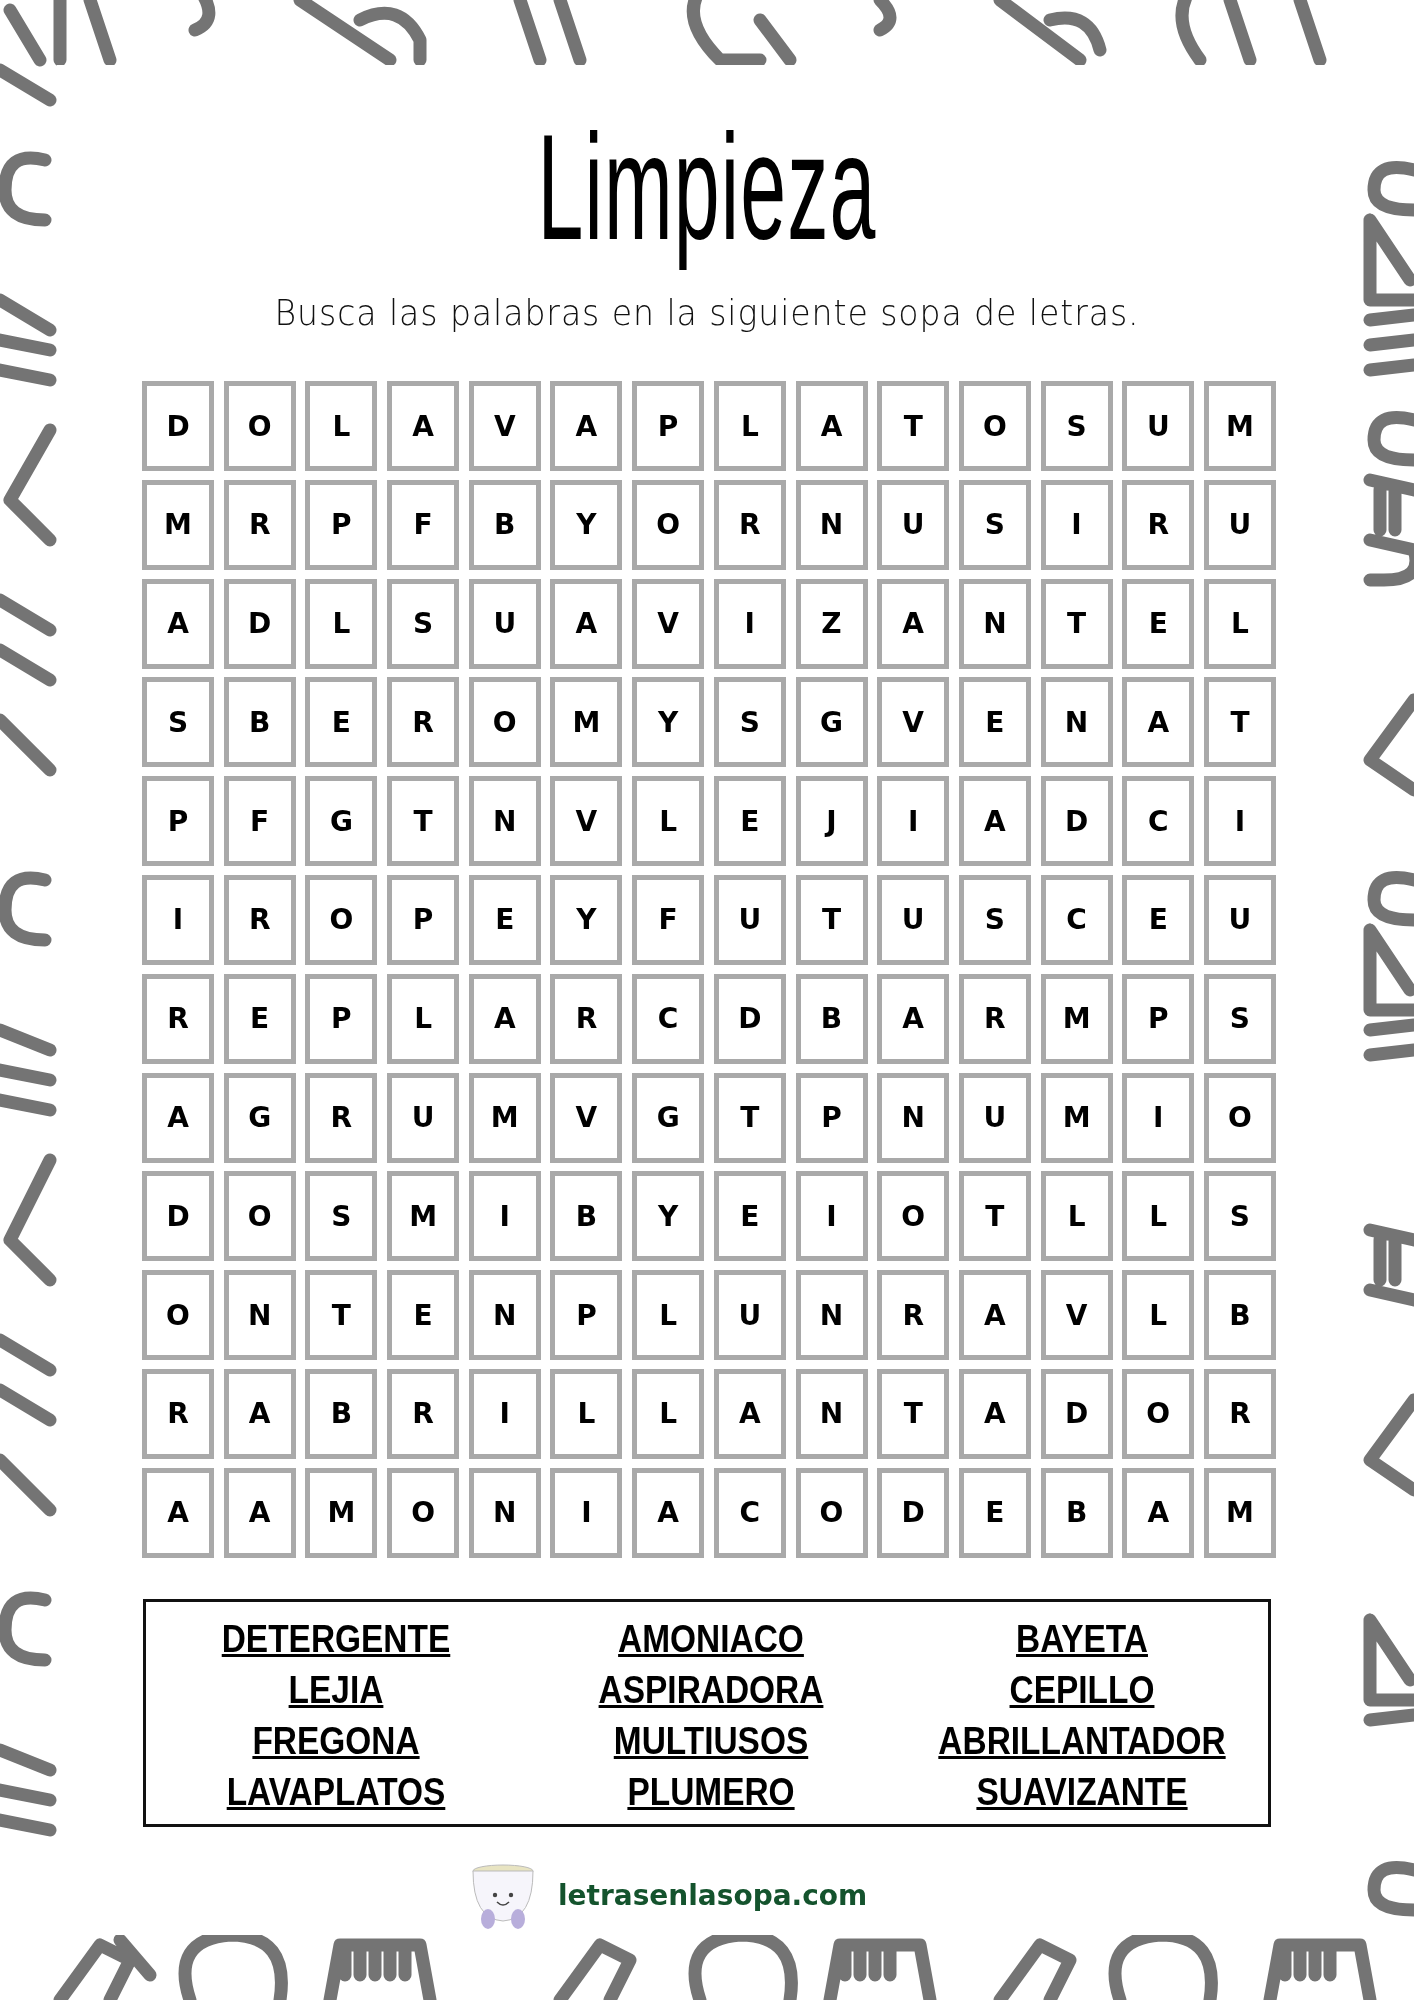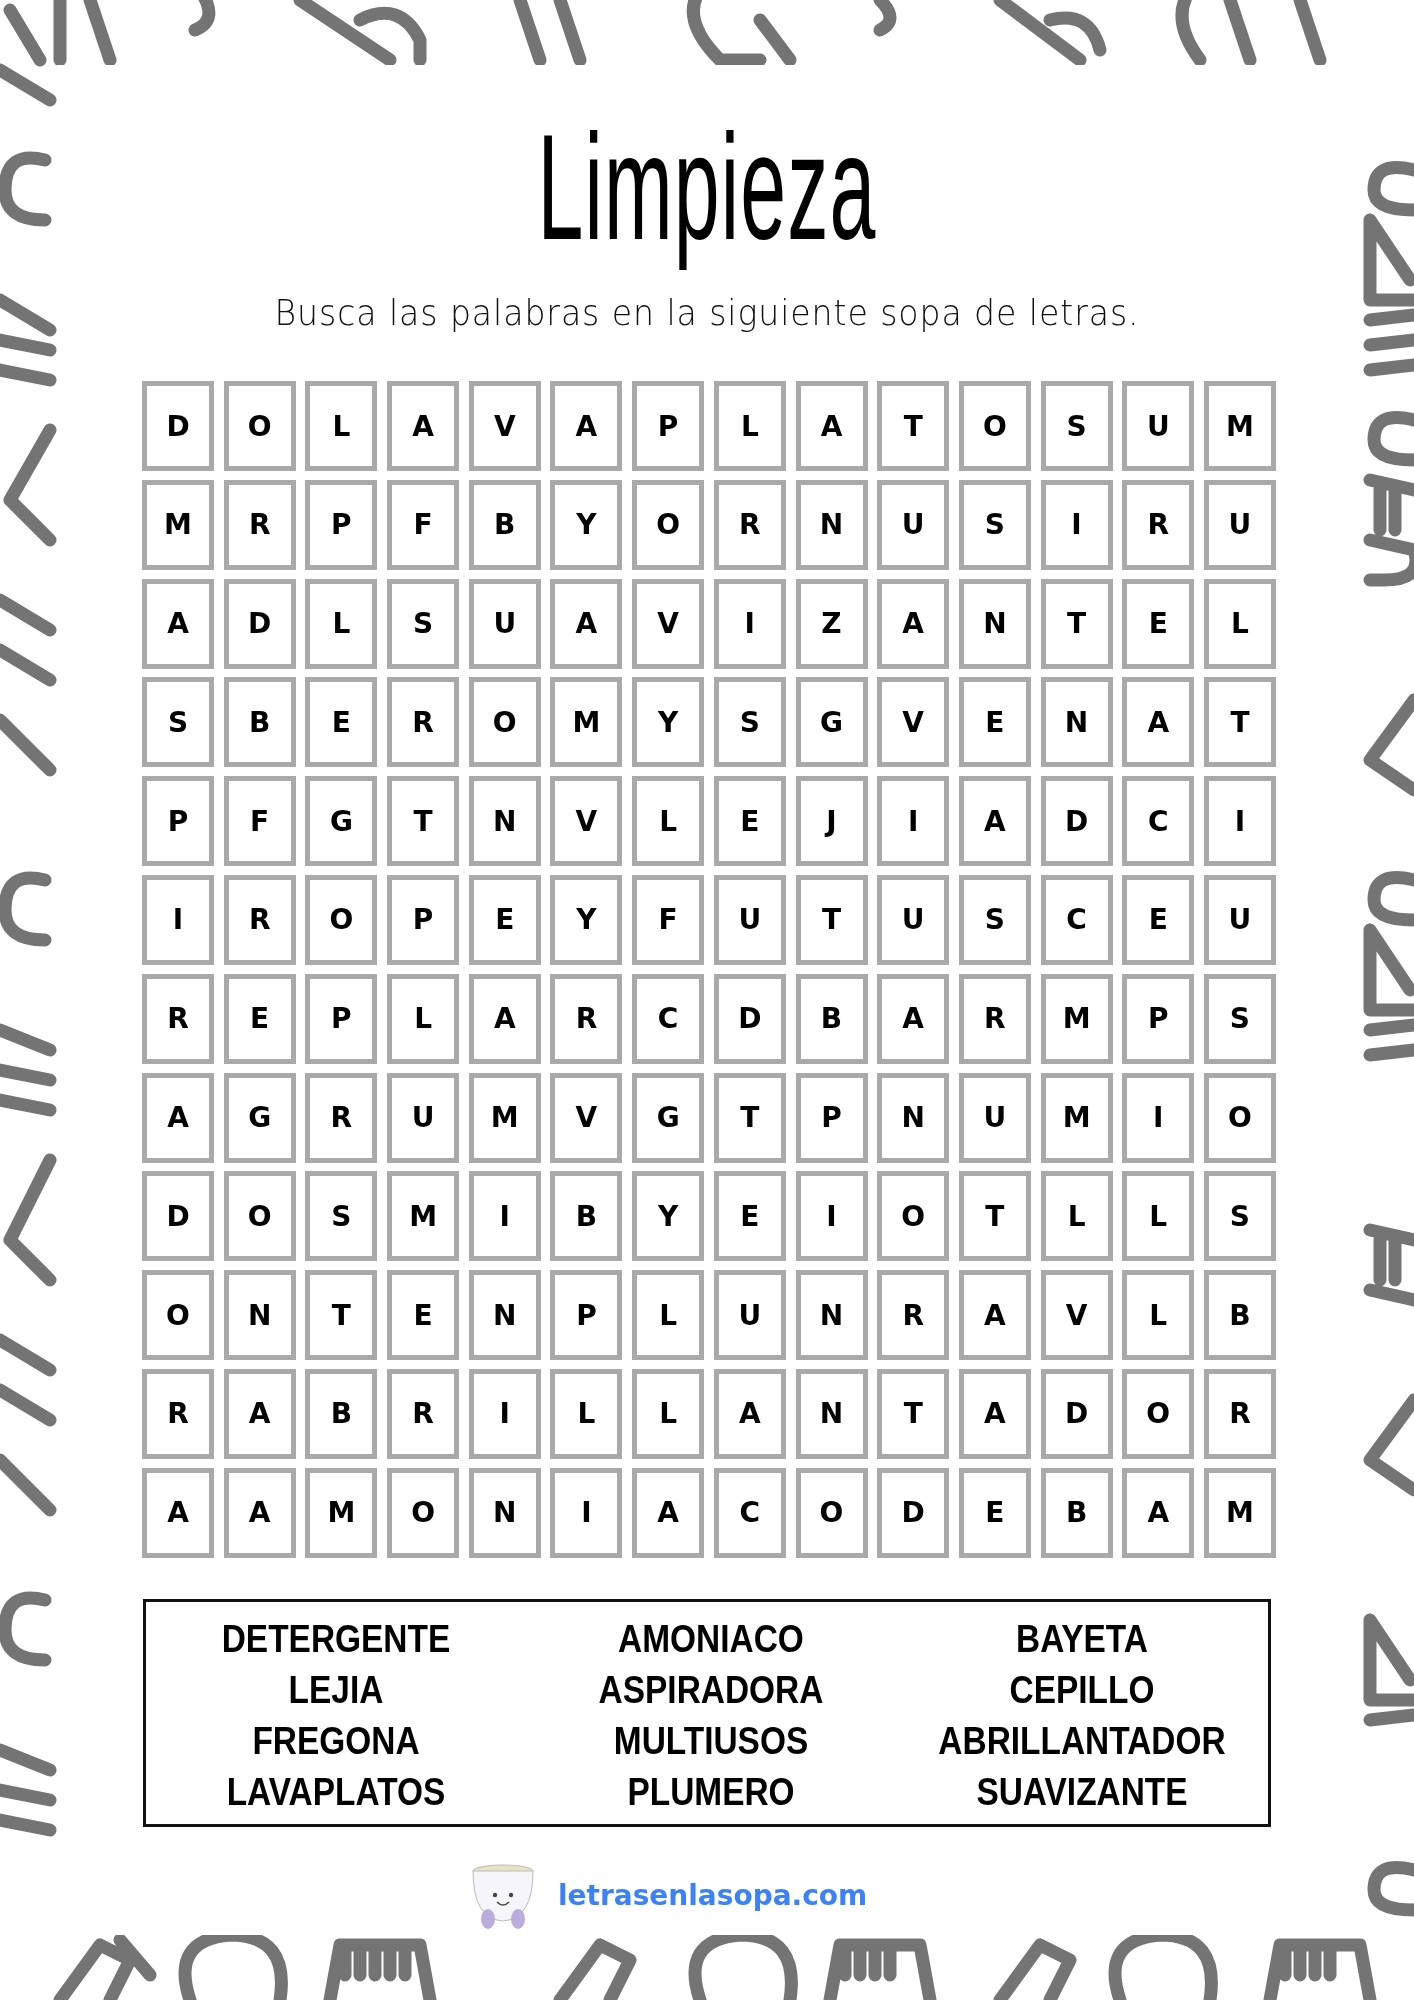--- a/index.html
+++ b/index.html
@@ -38,32 +38,33 @@
       box-sizing: border-box; border: 5px solid #a9a9a9; background: #fff;
       display: flex; align-items: center; justify-content: center;
       font-family: "DejaVu Sans", sans-serif; font-weight: bold; font-size: 28px; color: #000;
     }
     .wordbox {
       position: absolute; left: 143px; top: 1599px; width: 1128px; height: 228px;
       box-sizing: border-box; border: 3px solid #111;
       display: grid; grid-template-columns: 380px 370px 372px;
       grid-template-rows: repeat(4, 51px); align-content: center;
       padding-top: 6px;
+      text-decoration: underline;
     }
     .word {
       text-align: center; font-family: "Liberation Sans", sans-serif; font-weight: bold;
       font-size: 38px; line-height: 51px; color: #000;
       transform: scaleX(0.88);
     }
     .footer {
       position: absolute; top: 1855px; left: 468px; height: 80px;
       display: flex; align-items: center; gap: 20px;
     }
     .footer-text {
-      font-family: "DejaVu Sans", sans-serif; font-weight: bold; font-size: 28px; color: #3b82f6;
+      font-family: "DejaVu Sans", sans-serif; font-weight: bold; font-size: 28px; color: #14532d;
     }
   </style>
 </head>
 <body>
 
 <div class="pattern">
   <svg width="1414" height="2000" viewBox="0 0 1414 2000">
     <g fill="none" stroke="#747474" stroke-width="13" stroke-linecap="round" stroke-linejoin="round">
 
       <path d="M10 10 L40 60 M60 0 L60 60 M90 0 L110 60"></path>

